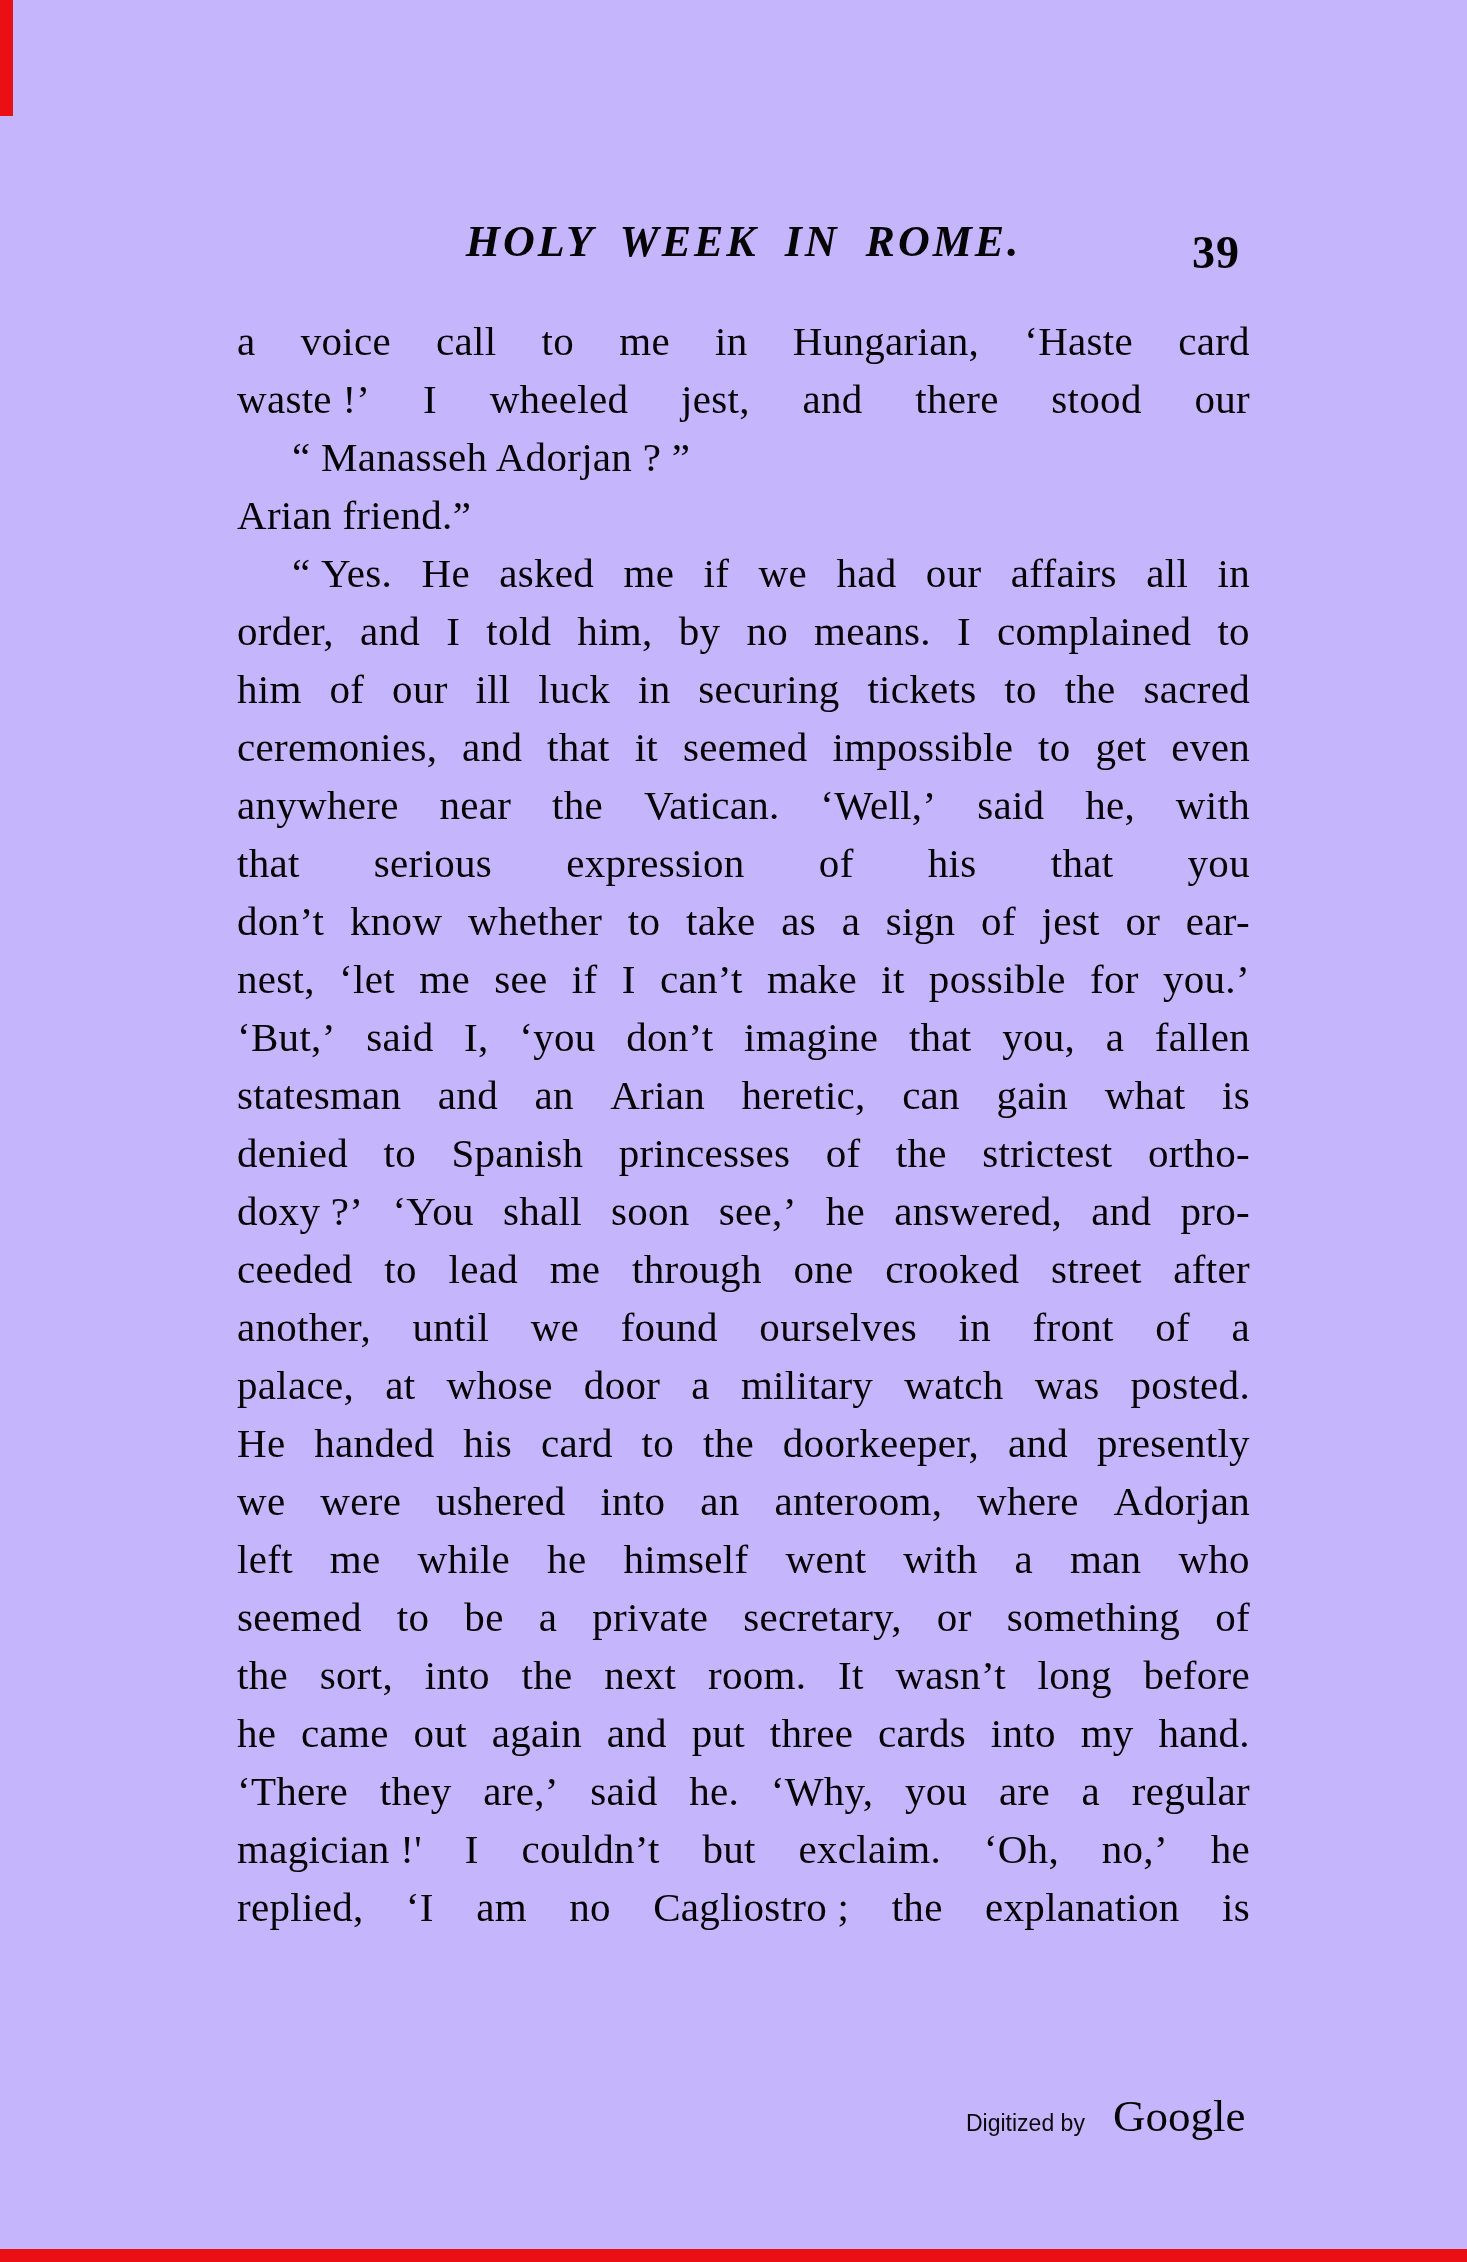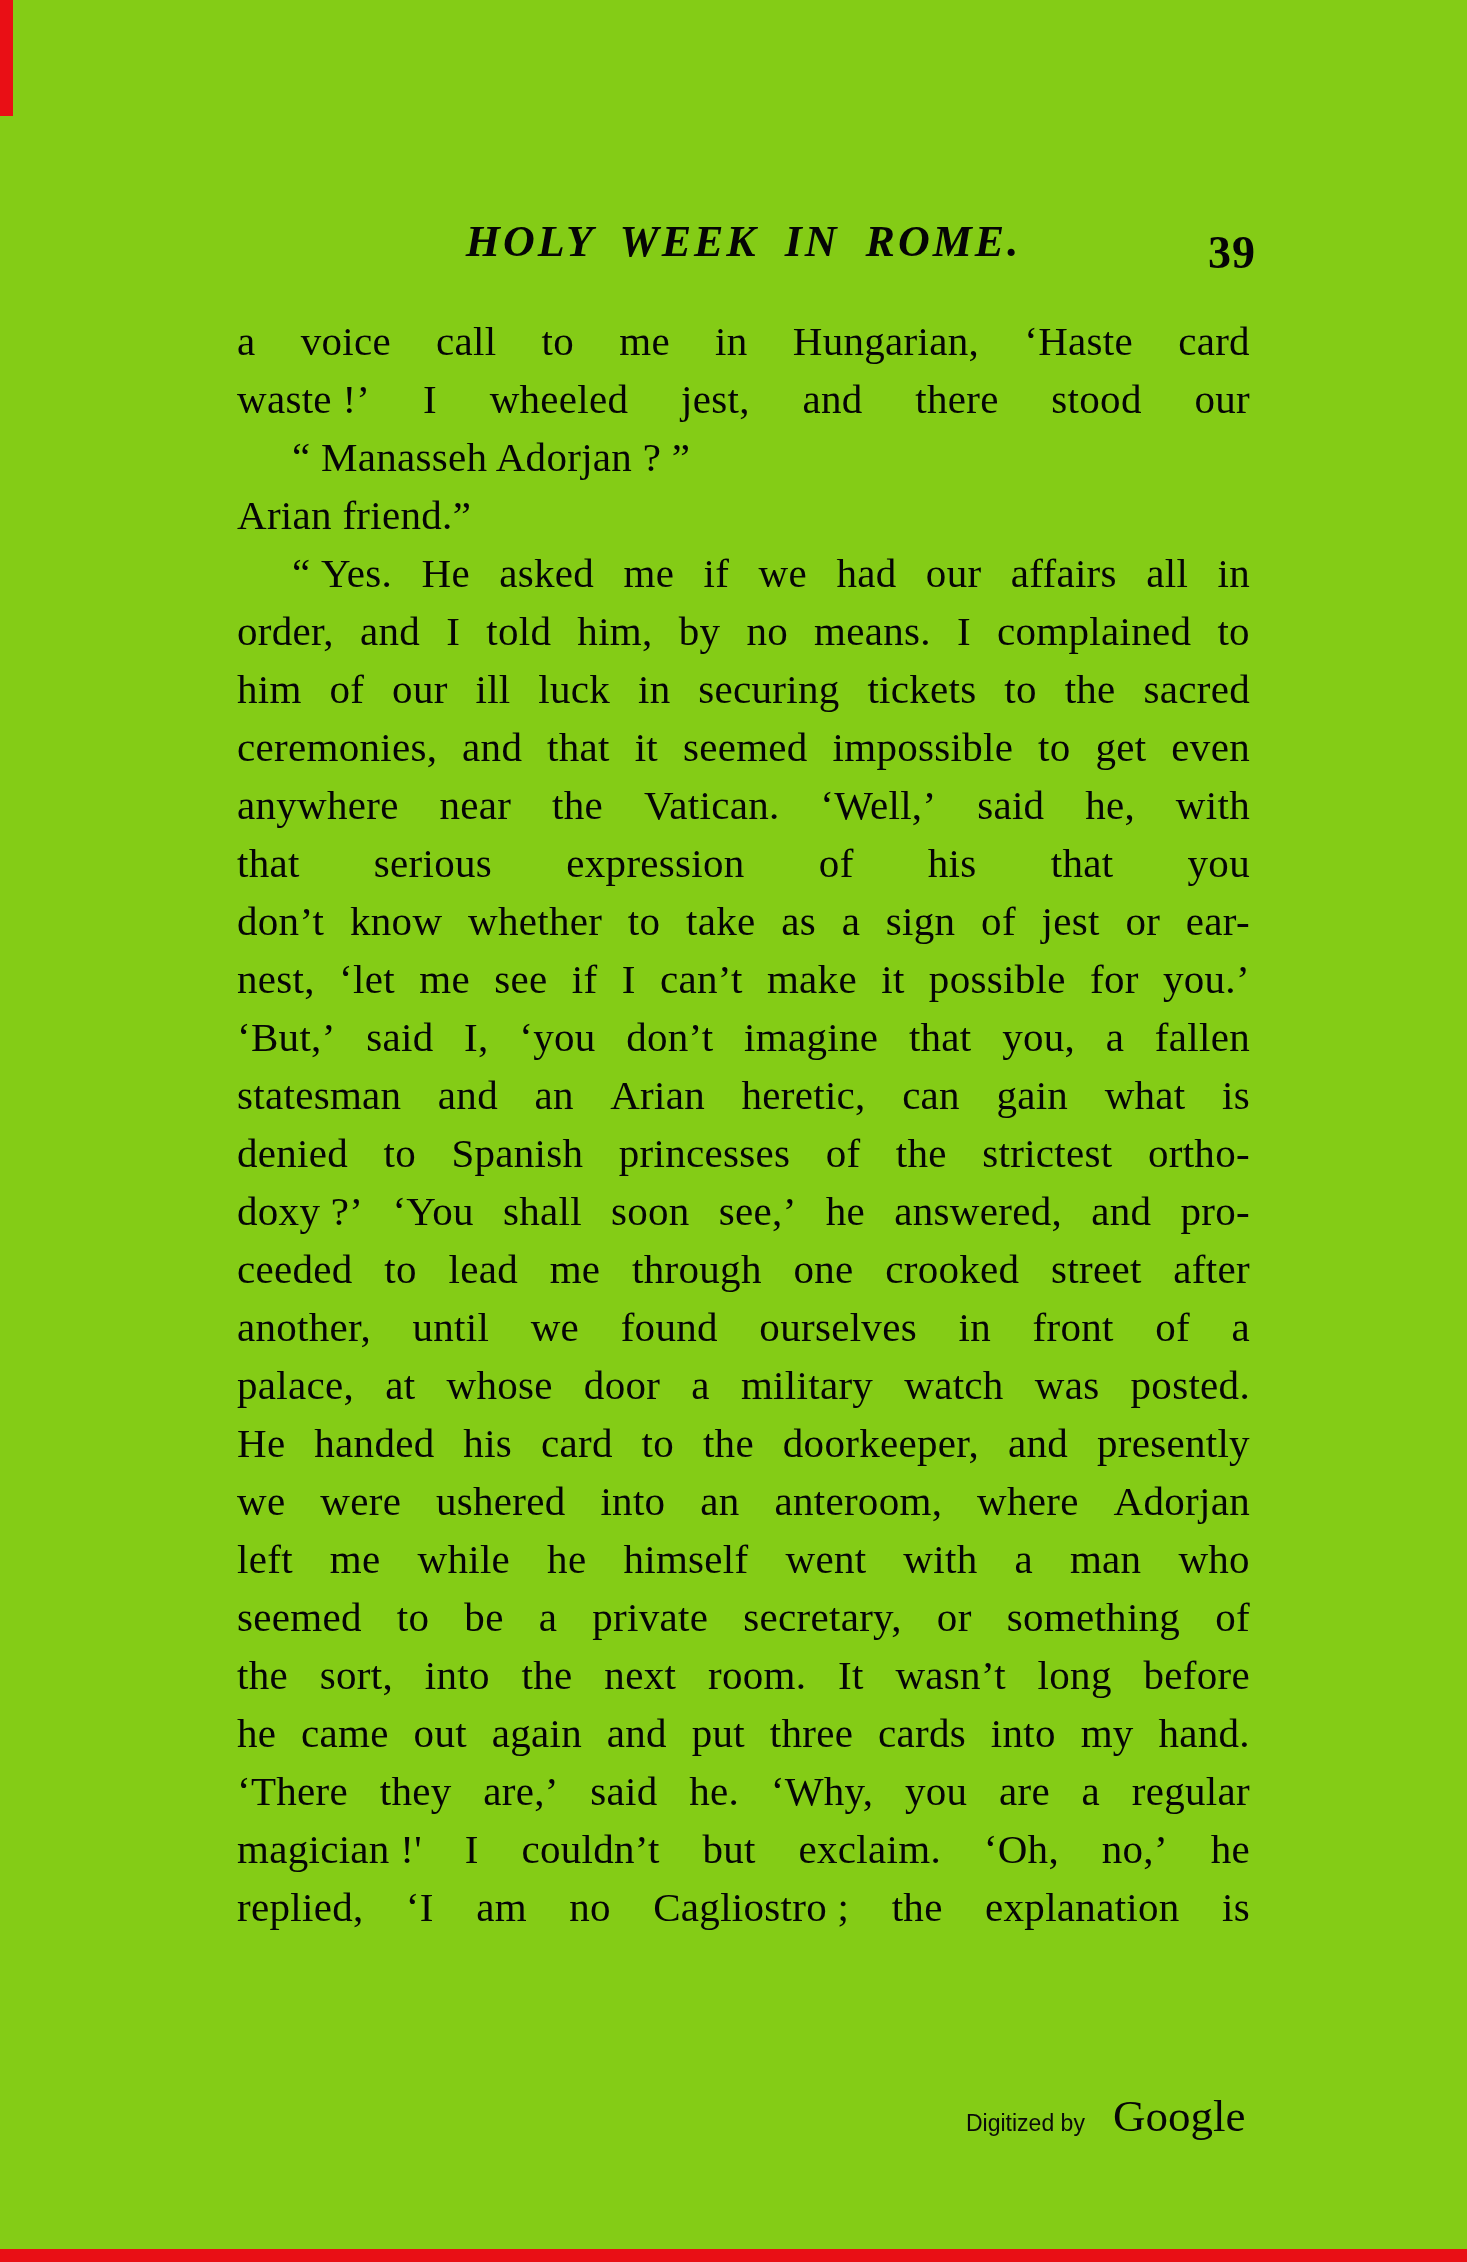--- a/index.html
+++ b/index.html
@@ -1,21 +1,21 @@
 <!DOCTYPE html>
 <html><head>
 <meta charset="utf-8">
 <style>
   html, body { margin: 0; padding: 0; background: #777; }
   #page {
     position: relative;
     width: 1467px;
     height: 2262px;
     margin: 0 auto;
-    background: #84cc16;
+    background: #c4b5fd;
     overflow: hidden;
     font-family: "Liberation Serif", serif;
     color: #050505;
   }
   
   #running-header-title {
     position: absolute;
     left: 237px;
     width: 1013px;
     top: 216px;
@@ -27,21 +27,20 @@
     word-spacing: 12px;
     white-space: nowrap;
   }
   #page-number {
     position: absolute;
     left: 1192px;
     top: 226px;
     font-size: 46px;
     font-weight: bold;
     letter-spacing: 1px;
-    margin-left: 16px;
   }
   
   #body-text {
     position: absolute;
     left: 237px;
     top: 312px;
     width: 1013px;
     font-size: 41px;
     letter-spacing: 0.3px;
   }

